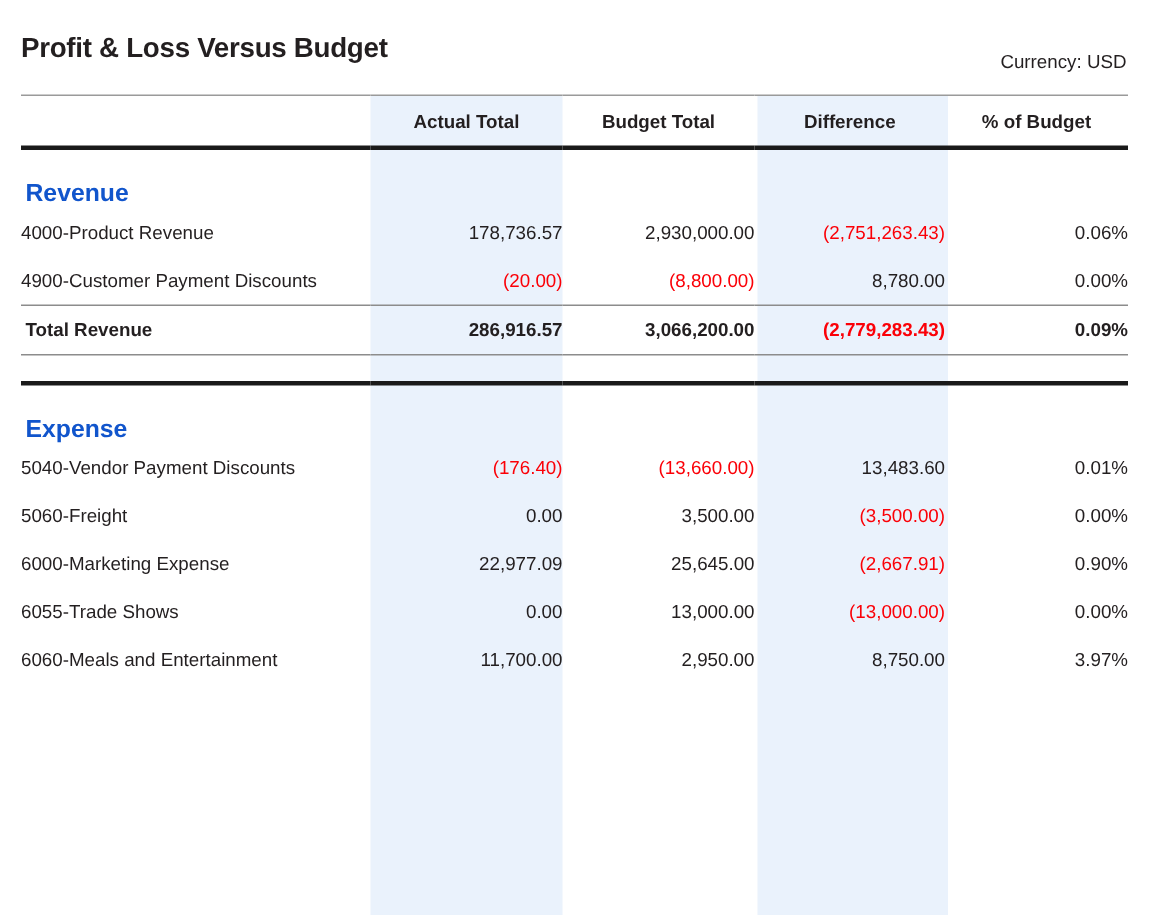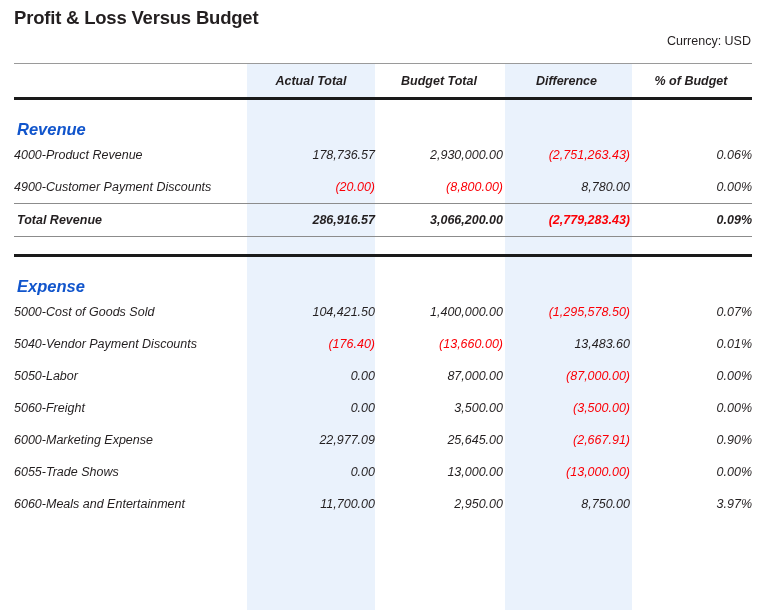--- a/index.html
+++ b/index.html
@@ -31,21 +31,21 @@
     background: #eaf2fc;
     z-index: 0;
   }
   .band-actual { left: 247px; width: 128px; }
   .band-diff   { left: 505px; width: 127px; }
 
   
   .title {
     position: absolute;
     left: 14px;
-    top: 7px;
+    top: 21px;
     font-size: 18.5px;
     font-weight: bold;
     letter-spacing: -0.2px;
     color: #231f20;
     z-index: 3;
   }
   .currency {
     position: absolute;
     right: 17px;
     top: 34px;
@@ -58,21 +58,20 @@
 
   
   table.grid {
     position: absolute;
     left: 14px;
     top: 63px;
     width: 738px;
     border-collapse: collapse;
     z-index: 2;
     font-size: 12.5px;
-    font-style: italic;
   }
   table.grid td, table.grid th {
     padding: 0;
     margin: 0;
     vertical-align: middle;
     background: transparent;
   }
 
   
   col.c-label  { width: 233px; }
@@ -215,41 +214,27 @@
           <td></td>
         </tr>
         <tr class="section">
           <td class="sec-name">Expense</td>
           <td></td>
           <td></td>
           <td></td>
           <td></td>
         </tr>
         <tr class="detail">
-          <td class="label">5000-Cost of Goods Sold</td>
-          <td class="num"><span>104,421.50</span></td>
-          <td class="num"><span>1,400,000.00</span></td>
-          <td class="num"><span class="neg">(1,295,578.50)</span></td>
-          <td class="pct"><span>0.07%</span></td>
-        </tr>
-        <tr class="detail">
           <td class="label">5040-Vendor Payment Discounts</td>
           <td class="num"><span class="neg">(176.40)</span></td>
           <td class="num"><span class="neg">(13,660.00)</span></td>
           <td class="num"><span>13,483.60</span></td>
           <td class="pct"><span>0.01%</span></td>
         </tr>
         <tr class="detail">
-          <td class="label">5050-Labor</td>
-          <td class="num"><span>0.00</span></td>
-          <td class="num"><span>87,000.00</span></td>
-          <td class="num"><span class="neg">(87,000.00)</span></td>
-          <td class="pct"><span>0.00%</span></td>
-        </tr>
-        <tr class="detail">
           <td class="label">5060-Freight</td>
           <td class="num"><span>0.00</span></td>
           <td class="num"><span>3,500.00</span></td>
           <td class="num"><span class="neg">(3,500.00)</span></td>
           <td class="pct"><span>0.00%</span></td>
         </tr>
         <tr class="detail">
           <td class="label">6000-Marketing Expense</td>
           <td class="num"><span>22,977.09</span></td>
           <td class="num"><span>25,645.00</span></td>

